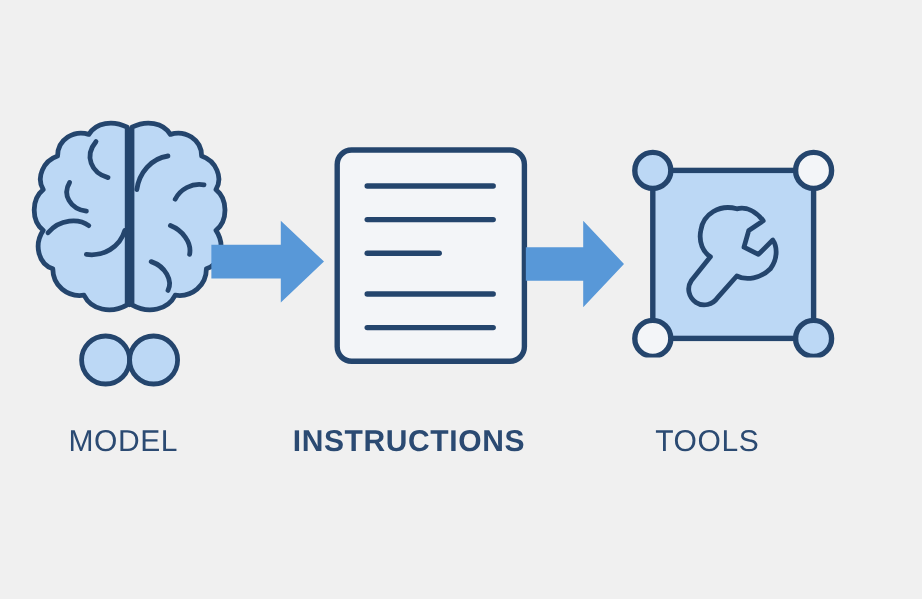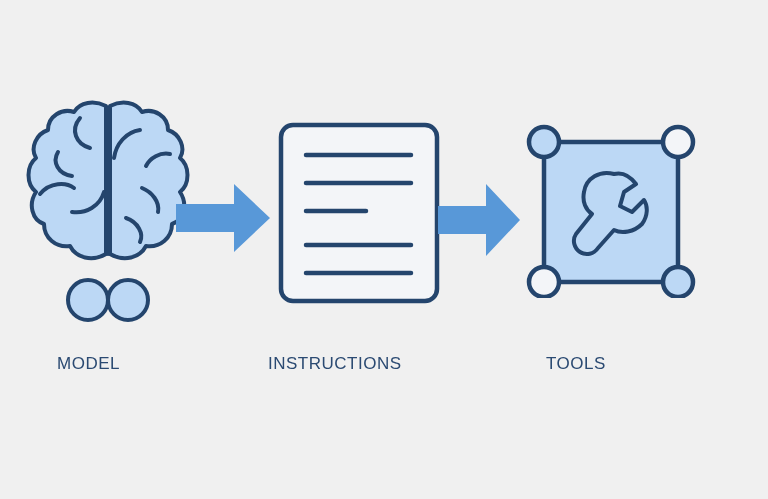--- a/index.html
+++ b/index.html
@@ -1,19 +1,19 @@
 <!DOCTYPE html>
 <html><head>
   <meta charset="utf-8">
   <style>
     html, body { margin:0; padding:0; }
     body { width:768px; height:499px; background:#f0f0f0; position:relative; overflow:hidden; font-family:"Liberation Sans", sans-serif; }
     .abs { position:absolute; }
     svg { display:block; }
-    .label { position:absolute; color:#2b4a72; font-size:17px; font-weight:normal; letter-spacing:0.5px; top:354px; white-space:nowrap; }
+    .label { position:absolute; color:#2b4a72; font-size:25px; font-weight:normal; letter-spacing:0.5px; top:354px; white-space:nowrap; }
   </style>
 </head>
 <body>
 
 <div class="abs" style="left:22px;top:96px;width:170px;height:236px;">
   <svg width="170" height="236" viewBox="0 0 170 236">
     <g fill="#bcd8f5" stroke="#24456d" stroke-width="4" stroke-linejoin="round" stroke-linecap="round">
       <path d="M84,10 C72,4 58,6 52,16 C40,12 26,20 26,34 C14,38 8,52 14,62 C4,70 4,88 14,96 C6,108 10,124 22,128 C22,142 34,152 48,150 C54,162 70,166 84,158 Z"></path>
       <path d="M88,10 C100,4 114,6 120,16 C132,12 146,20 146,34 C158,38 164,52 158,62 C168,70 168,88 158,96 C166,108 162,124 150,128 C150,142 138,152 124,150 C118,162 102,166 88,158 Z"></path>
     </g>
@@ -67,14 +67,14 @@
     <g stroke="#24456d" stroke-width="4.5">
       <circle cx="20" cy="20" r="15" fill="#bcd8f5"></circle>
       <circle cx="154" cy="20" r="15" fill="#f3f5f8"></circle>
       <circle cx="20" cy="160" r="15" fill="#f3f5f8"></circle>
       <circle cx="154" cy="160" r="15" fill="#bcd8f5"></circle>
     </g>
   </svg>
 </div>
 
 <div class="label" style="left:57px;">MODEL</div>
-<div class="label" style="left:268px;">INSTRUCTIONS</div>
+<div class="label" style="left:244px;font-weight:bold;">INSTRUCTIONS</div>
 <div class="label" style="left:546px;">TOOLS</div>
 
 </body></html>

